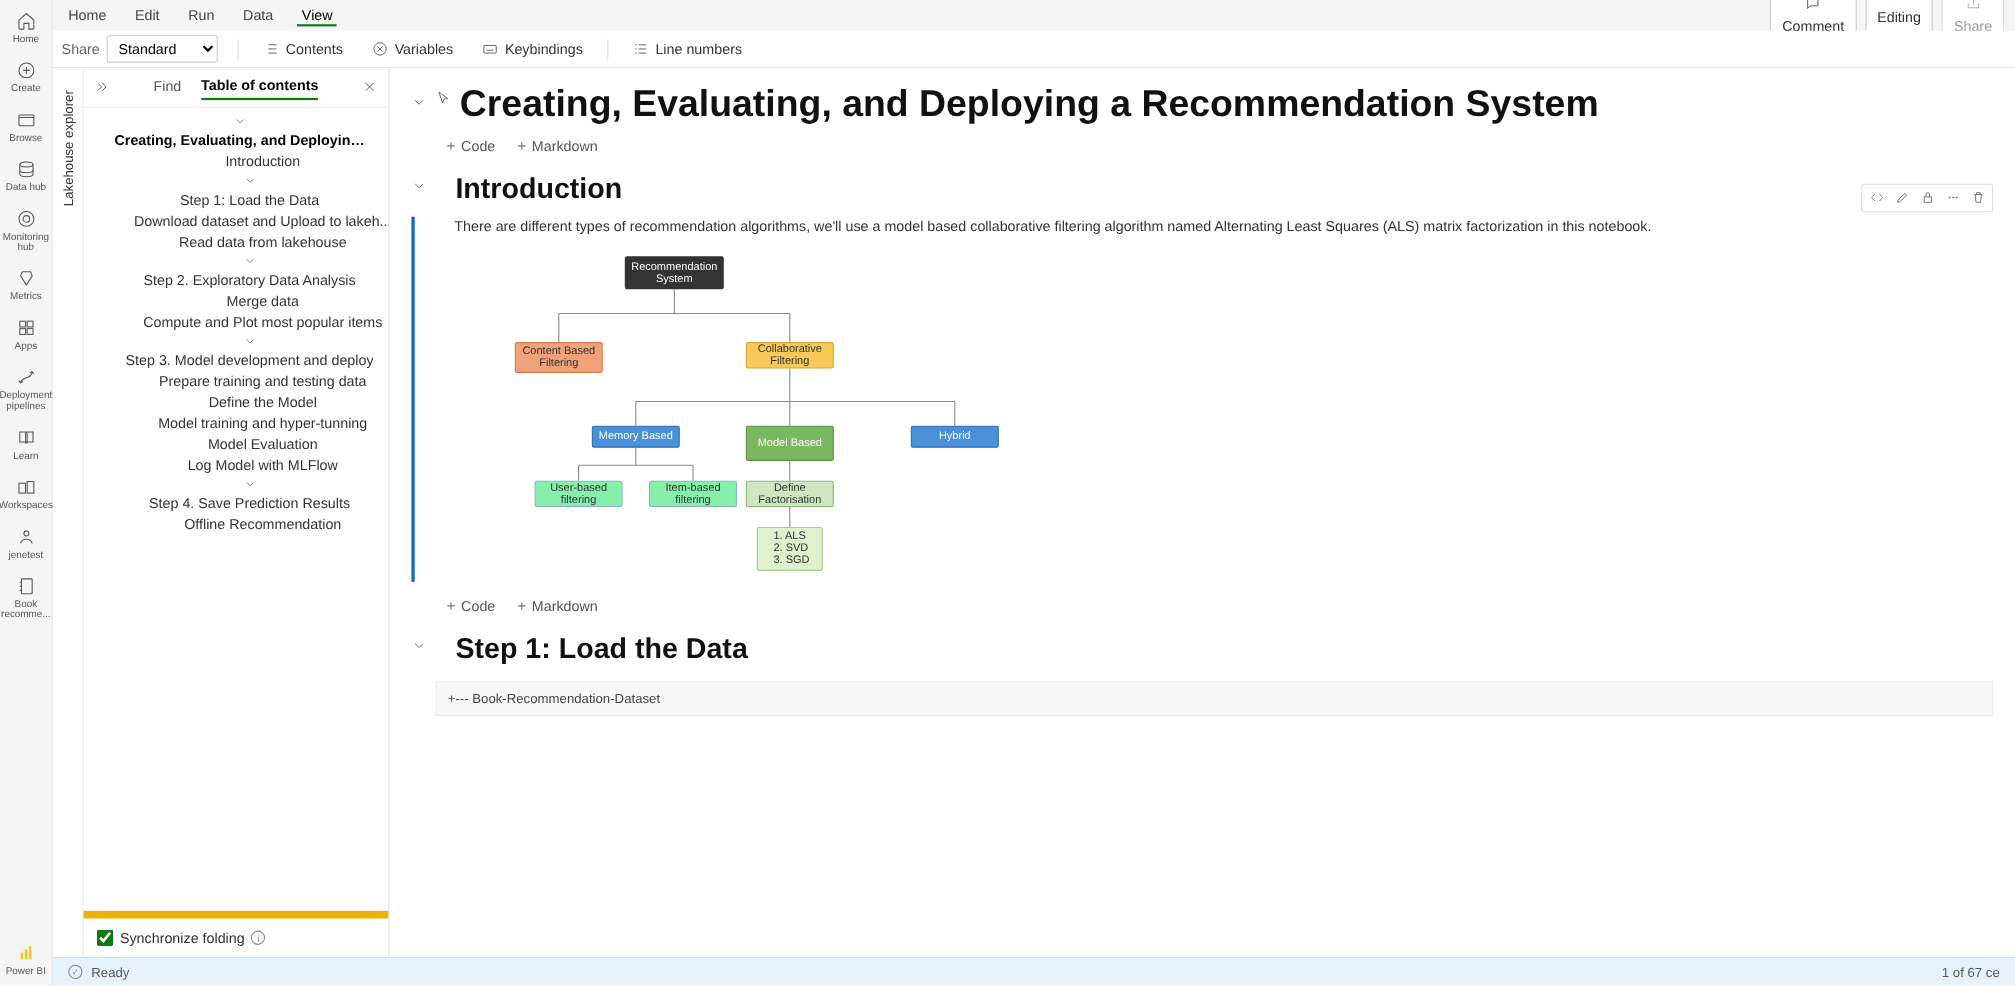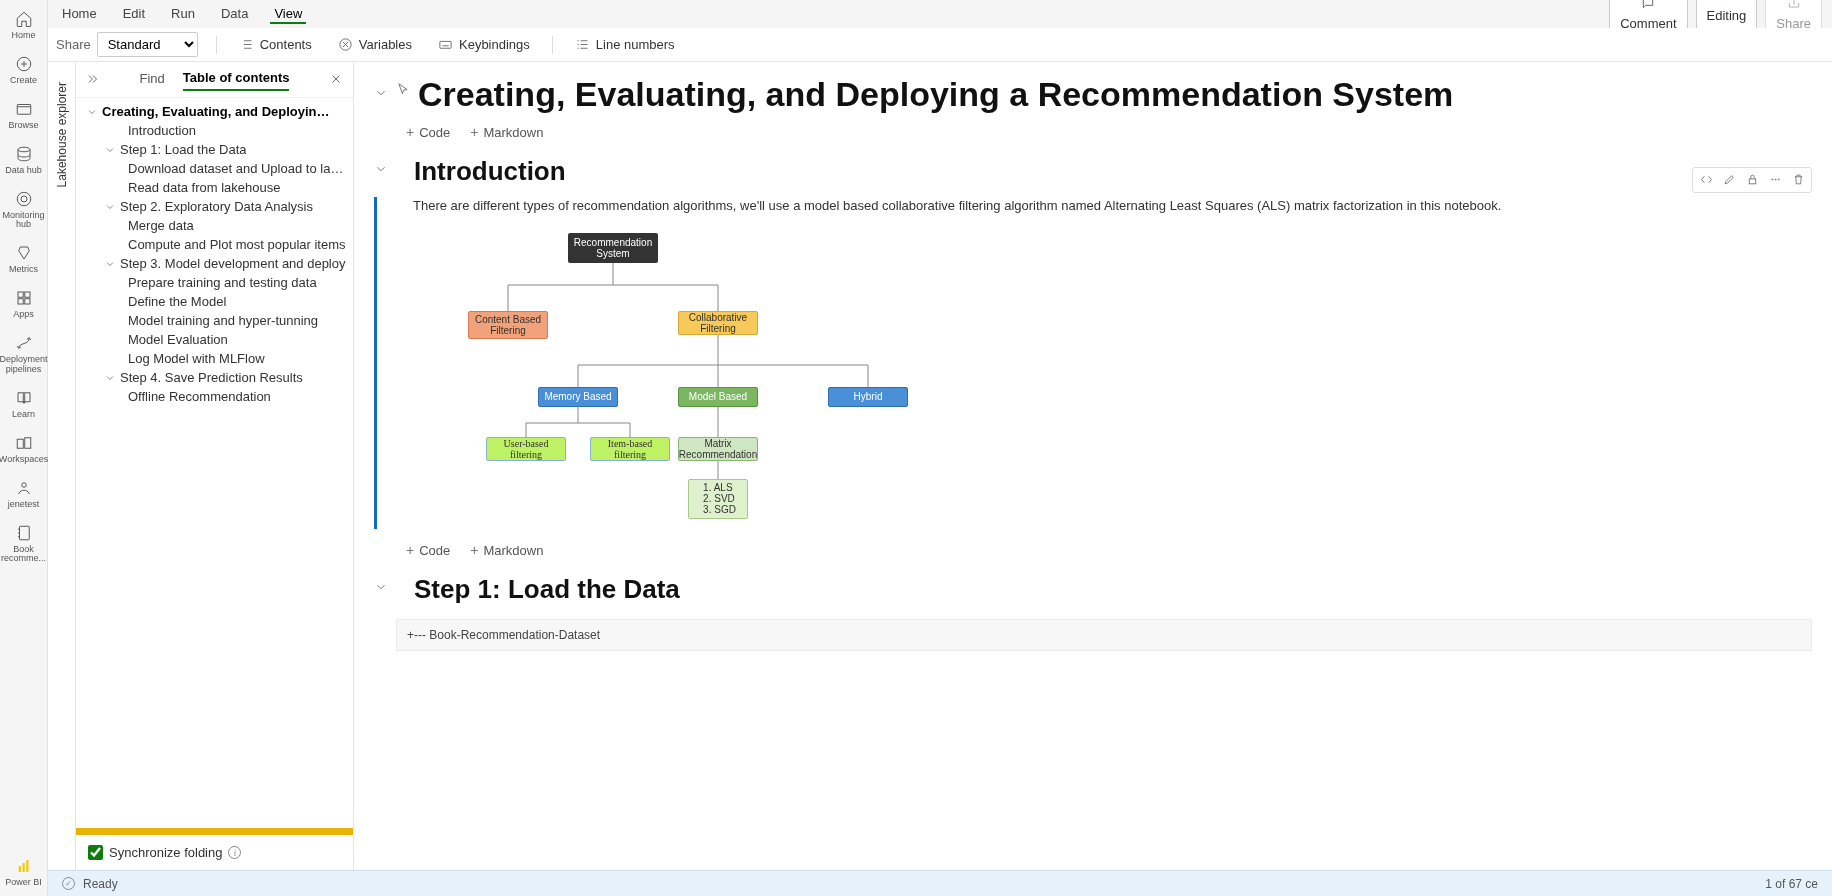--- a/index.html
+++ b/index.html
@@ -48,21 +48,21 @@
     
     .sidebar { width: 278px; border-right: 1px solid #e5e5e5; display: flex; flex-direction: column; background: #fff; }
     .sb-tabs { display: flex; align-items: center; gap: 18px; padding: 8px 10px 6px 10px; border-bottom: 1px solid #eee; }
     .sb-tabs .tab { font-size: 13px; color: #555; cursor: pointer; padding-bottom: 4px; }
     .sb-tabs .tab.active { color: #000; font-weight: 600; border-bottom: 2px solid #0f7b0f; }
     .sb-tabs .dbl-chevron { margin-right: auto; cursor: pointer; }
     .sb-tabs .dbl-chevron svg { width: 14px; height: 14px; stroke: #555; fill: none; stroke-width: 1.5; }
     .sb-tabs .close svg { width: 14px; height: 14px; stroke: #555; fill: none; stroke-width: 1.5; }
 
     .toc { flex: 1; overflow: auto; padding: 4px 0 4px 6px; }
-    .toc-row { display: flex; align-items: center; gap: 4px; padding: 2px 4px; font-size: 13px; color: #333; cursor: pointer; }
+    .toc-row { display: flex; align-items: center; gap: 4px; padding: 2px 4px; font-size: 13px; color: #333; cursor: pointer; flex-direction: column; }
     .toc-row.root { font-weight: 700; color: #000; }
     .toc-row .chev { width: 12px; height: 12px; stroke: #666; fill: none; stroke-width: 1.5; flex-shrink: 0; }
     .toc-row.l1 { padding-left: 22px; }
     .toc-row.l2 { padding-left: 46px; }
     .toc-row .txt { white-space: nowrap; overflow: hidden; text-overflow: ellipsis; }
 
     .sync-row { border-top: 7px solid #eab308; padding: 10px 12px; display: flex; align-items: center; gap: 6px; font-size: 13px; }
     .sync-row input { width: 15px; height: 15px; accent-color: #0f7b0f; }
     .sync-row .info { width: 13px; height: 13px; border: 1px solid #888; border-radius: 50%; display: inline-flex; align-items: center; justify-content: center; font-size: 9px; color: #888; }
 
@@ -86,21 +86,21 @@
     .ct-btn svg { width: 13px; height: 13px; stroke: #666; fill: none; stroke-width: 1.5; }
 
     
     .diagram { margin: 14px 0 14px 22px; width: 520px; height: 300px; position: relative; }
     .box { position: absolute; border: 1px solid #999; border-radius: 2px; font-size: 10px; text-align: center; display: flex; align-items: center; justify-content: center; padding: 3px 5px; line-height: 1.1; }
     .box.dark { background: #333; color: #fff; border: none; }
     .box.orange { background: #f2a27a; border-color: #d87b4e; }
     .box.yellow { background: #f6c959; border-color: #d8a632; }
     .box.blue { background: #4a90d9; border-color: #2f6eaf; color: #fff; }
     .box.green { background: #7bb661; border-color: #5a9143; color: #fff; }
-    .box.lblue { background: #bef264; border-color: #88b3d6; font-family: Liberation Serif, serif; }
+    .box.lblue { background: #86efac; border-color: #88b3d6; }
     .box.lgreen { background: #cfe6c3; border-color: #8bb576; }
     .box.lgreen2 { background: #dff0cc; border-color: #a6c98a; }
     .diagram svg.lines { position: absolute; inset: 0; width: 100%; height: 100%; }
 
     .code-cell { background: #f7f7f7; border: 1px solid #ececec; margin: 14px 0 0 22px; padding: 8px 10px; font-family: Consolas, monospace; font-size: 12px; color: #444; }
 
     
     .status-bar { height: 26px; background: #e6f2fb; border-top: 1px solid #c9deee; display: flex; align-items: center; padding: 0 14px; font-size: 12px; color: #555; }
     .status-bar .ok { width: 13px; height: 13px; border: 1.3px solid #888; border-radius: 50%; display: inline-flex; align-items: center; justify-content: center; font-size: 8px; margin-right: 8px; color: #888; }
     .status-bar .right { margin-left: auto; }
@@ -430,25 +430,25 @@
                 <path d="M165 136 h290 M165 136 v22 M305 136 v22 M455 136 v22"></path>
                 <path d="M165 178 v16 M113 194 h104 M113 194 v14 M217 194 v14"></path>
                 <path d="M305 178 v30"></path>
                 <path d="M305 230 v20"></path>
               </g>
             </svg>
             <div class="box dark" style="left:155px; top:4px; width:90px; height:30px">Recommendation System</div>
             <div class="box orange" style="left:55px; top:82px; width:80px; height:28px">Content Based Filtering</div>
             <div class="box yellow" style="left:265px; top:82px; width:80px; height:24px">Collaborative Filtering</div>
             <div class="box blue" style="left:125px; top:158px; width:80px; height:20px">Memory Based</div>
-            <div class="box green" style="left:265px; top:158px; width:80px; height:20px">Model Based</div>
+            <div class="box green" style="left:265px; top:158px; width:80px; height:32px">Model Based</div>
             <div class="box blue" style="left:415px; top:158px; width:80px; height:20px">Hybrid</div>
             <div class="box lblue" style="left:73px; top:208px; width:80px; height:24px">User-based filtering</div>
             <div class="box lblue" style="left:177px; top:208px; width:80px; height:24px">Item-based filtering</div>
-            <div class="box lgreen" style="left:265px; top:208px; width:80px; height:24px">Matrix Recommendation</div>
+            <div class="box lgreen" style="left:265px; top:208px; width:80px; height:24px">Define Factorisation</div>
             <div class="box lgreen2" style="left:275px; top:250px; width:60px; height:40px; white-space:pre; text-align:left; padding-left:8px">1. ALS
 2. SVD
 3. SGD</div>
           </div>
         </div>
 
         <div class="add-row">
           <div class="add-btn">
               <span class="plus">+</span>
               <span>Code</span>

